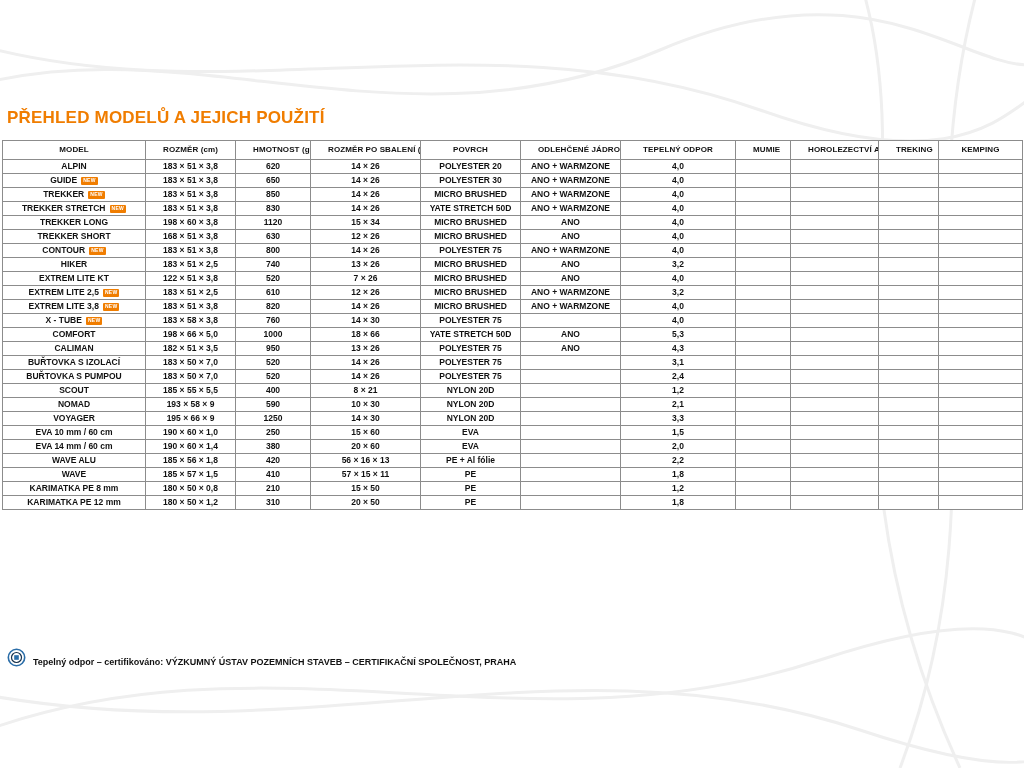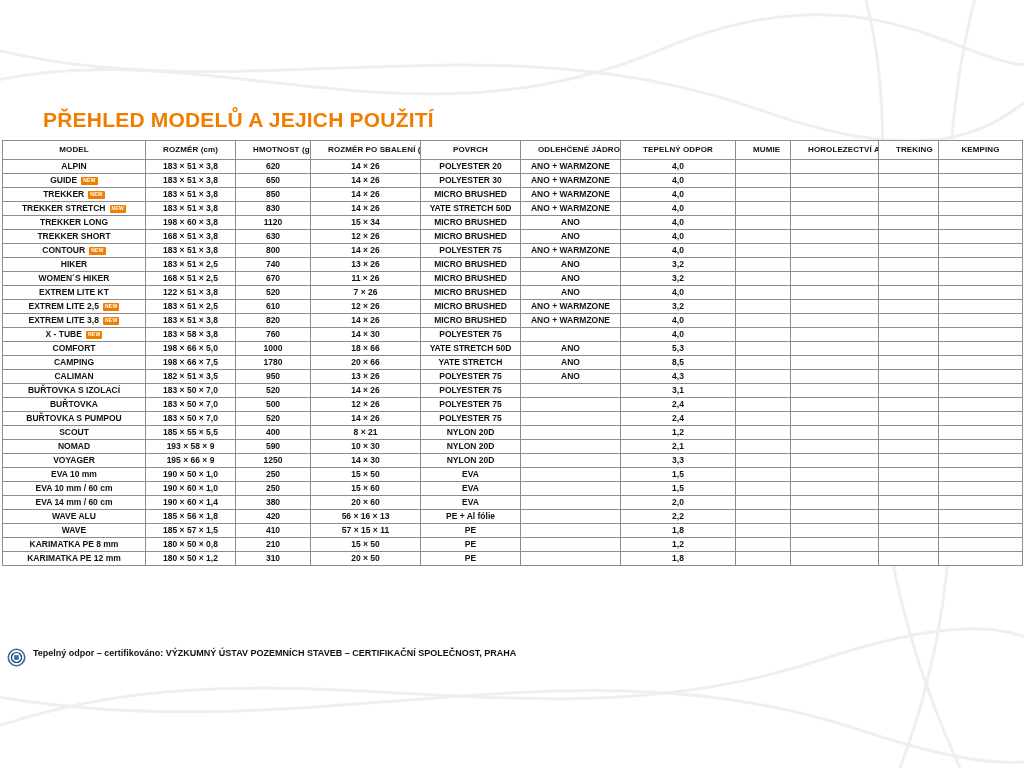--- a/index.html
+++ b/index.html
@@ -9,25 +9,24 @@
     background:#ffffff;
     position:relative;
     overflow:hidden;
     color:#111;
   }
   .bg-pattern { position:absolute; top:0; left:0; z-index:0; }
   .content { position:absolute; top:0; left:0; width:1024px; height:768px; z-index:1; }
 
   .title {
     position:absolute; left:7px; top:108px;
-    font-size:21px; font-weight:bold;
+    font-size:17px; font-weight:bold;
     color:var(--accent,#f07d00);
     letter-spacing:0.2px;
     white-space:nowrap;
-    margin-left:36px;
   }
 
   table.models {
     position:absolute; left:2px; top:140px;
     width:1020px;
     border-collapse:collapse;
     table-layout:fixed;
     background:transparent;
   }
   table.models th, table.models td {
@@ -62,21 +61,21 @@
     line-height:1;
     padding:1.5px 2px;
     margin-left:4px;
     vertical-align:1px;
     border-radius:1px;
     letter-spacing:0.3px;
   }
 
   .footer {
     position:absolute; left:7px; top:648px;
-    display:flex; align-items:flex-start; gap:7px;
+    display:flex; align-items:flex-end; gap:7px;
     font-size:9px; font-weight:bold;
     white-space:nowrap;
   }
   .stamp { width:19px; height:19px; flex:0 0 auto; }
 </style>
 </head>
 <body>
 
 <svg class="bg-pattern" width="1024" height="768" viewBox="0 0 1024 768" aria-hidden="true">
   <g fill="none" stroke="#efefef" stroke-width="3">
@@ -220,33 +219,20 @@
           <td>13 × 26</td>
           <td>MICRO BRUSHED</td>
           <td>ANO</td>
           <td>3,2</td>
           <td></td>
           <td class="orange"></td>
           <td class="orange"></td>
           <td></td>
         </tr>
         <tr>
-          <td class="model">WOMEN´S HIKER</td>
-          <td>168 × 51 × 2,5</td>
-          <td>670</td>
-          <td>11 × 26</td>
-          <td>MICRO BRUSHED</td>
-          <td>ANO</td>
-          <td>3,2</td>
-          <td></td>
-          <td class="orange"></td>
-          <td class="orange"></td>
-          <td></td>
-        </tr>
-        <tr>
           <td class="model">EXTREM LITE KT</td>
           <td>122 × 51 × 3,8</td>
           <td>520</td>
           <td>7 × 26</td>
           <td>MICRO BRUSHED</td>
           <td>ANO</td>
           <td>4,0</td>
           <td></td>
           <td class="orange"></td>
           <td></td>
@@ -298,33 +284,20 @@
           <td>18 × 66</td>
           <td>YATE STRETCH 50D</td>
           <td>ANO</td>
           <td>5,3</td>
           <td></td>
           <td></td>
           <td></td>
           <td class="orange"></td>
         </tr>
         <tr>
-          <td class="model">CAMPING</td>
-          <td>198 × 66 × 7,5</td>
-          <td>1780</td>
-          <td>20 × 66</td>
-          <td>YATE STRETCH</td>
-          <td>ANO</td>
-          <td>8,5</td>
-          <td></td>
-          <td></td>
-          <td></td>
-          <td class="orange"></td>
-        </tr>
-        <tr>
           <td class="model">CALIMAN</td>
           <td>182 × 51 × 3,5</td>
           <td>950</td>
           <td>13 × 26</td>
           <td>POLYESTER 75</td>
           <td>ANO</td>
           <td>4,3</td>
           <td></td>
           <td></td>
           <td class="orange"></td>
@@ -337,33 +310,20 @@
           <td>14 × 26</td>
           <td>POLYESTER 75</td>
           <td></td>
           <td>3,1</td>
           <td></td>
           <td class="orange"></td>
           <td class="orange"></td>
           <td></td>
         </tr>
         <tr>
-          <td class="model">BUŘTOVKA</td>
-          <td>183 × 50 × 7,0</td>
-          <td>500</td>
-          <td>12 × 26</td>
-          <td>POLYESTER 75</td>
-          <td></td>
-          <td>2,4</td>
-          <td></td>
-          <td class="orange"></td>
-          <td class="orange"></td>
-          <td></td>
-        </tr>
-        <tr>
           <td class="model">BUŘTOVKA S PUMPOU</td>
           <td>183 × 50 × 7,0</td>
           <td>520</td>
           <td>14 × 26</td>
           <td>POLYESTER 75</td>
           <td></td>
           <td>2,4</td>
           <td></td>
           <td class="orange"></td>
           <td class="orange"></td>
@@ -400,33 +360,20 @@
           <td>195 × 66 × 9</td>
           <td>1250</td>
           <td>14 × 30</td>
           <td>NYLON 20D</td>
           <td></td>
           <td>3,3</td>
           <td></td>
           <td></td>
           <td class="orange"></td>
           <td class="orange"></td>
-        </tr>
-        <tr>
-          <td class="model">EVA 10 mm</td>
-          <td>190 × 50 × 1,0</td>
-          <td>250</td>
-          <td>15 × 50</td>
-          <td>EVA</td>
-          <td></td>
-          <td>1,5</td>
-          <td></td>
-          <td class="orange"></td>
-          <td class="orange"></td>
-          <td></td>
         </tr>
         <tr>
           <td class="model">EVA 10 mm / 60 cm</td>
           <td>190 × 60 × 1,0</td>
           <td>250</td>
           <td>15 × 60</td>
           <td>EVA</td>
           <td></td>
           <td>1,5</td>
           <td></td>

